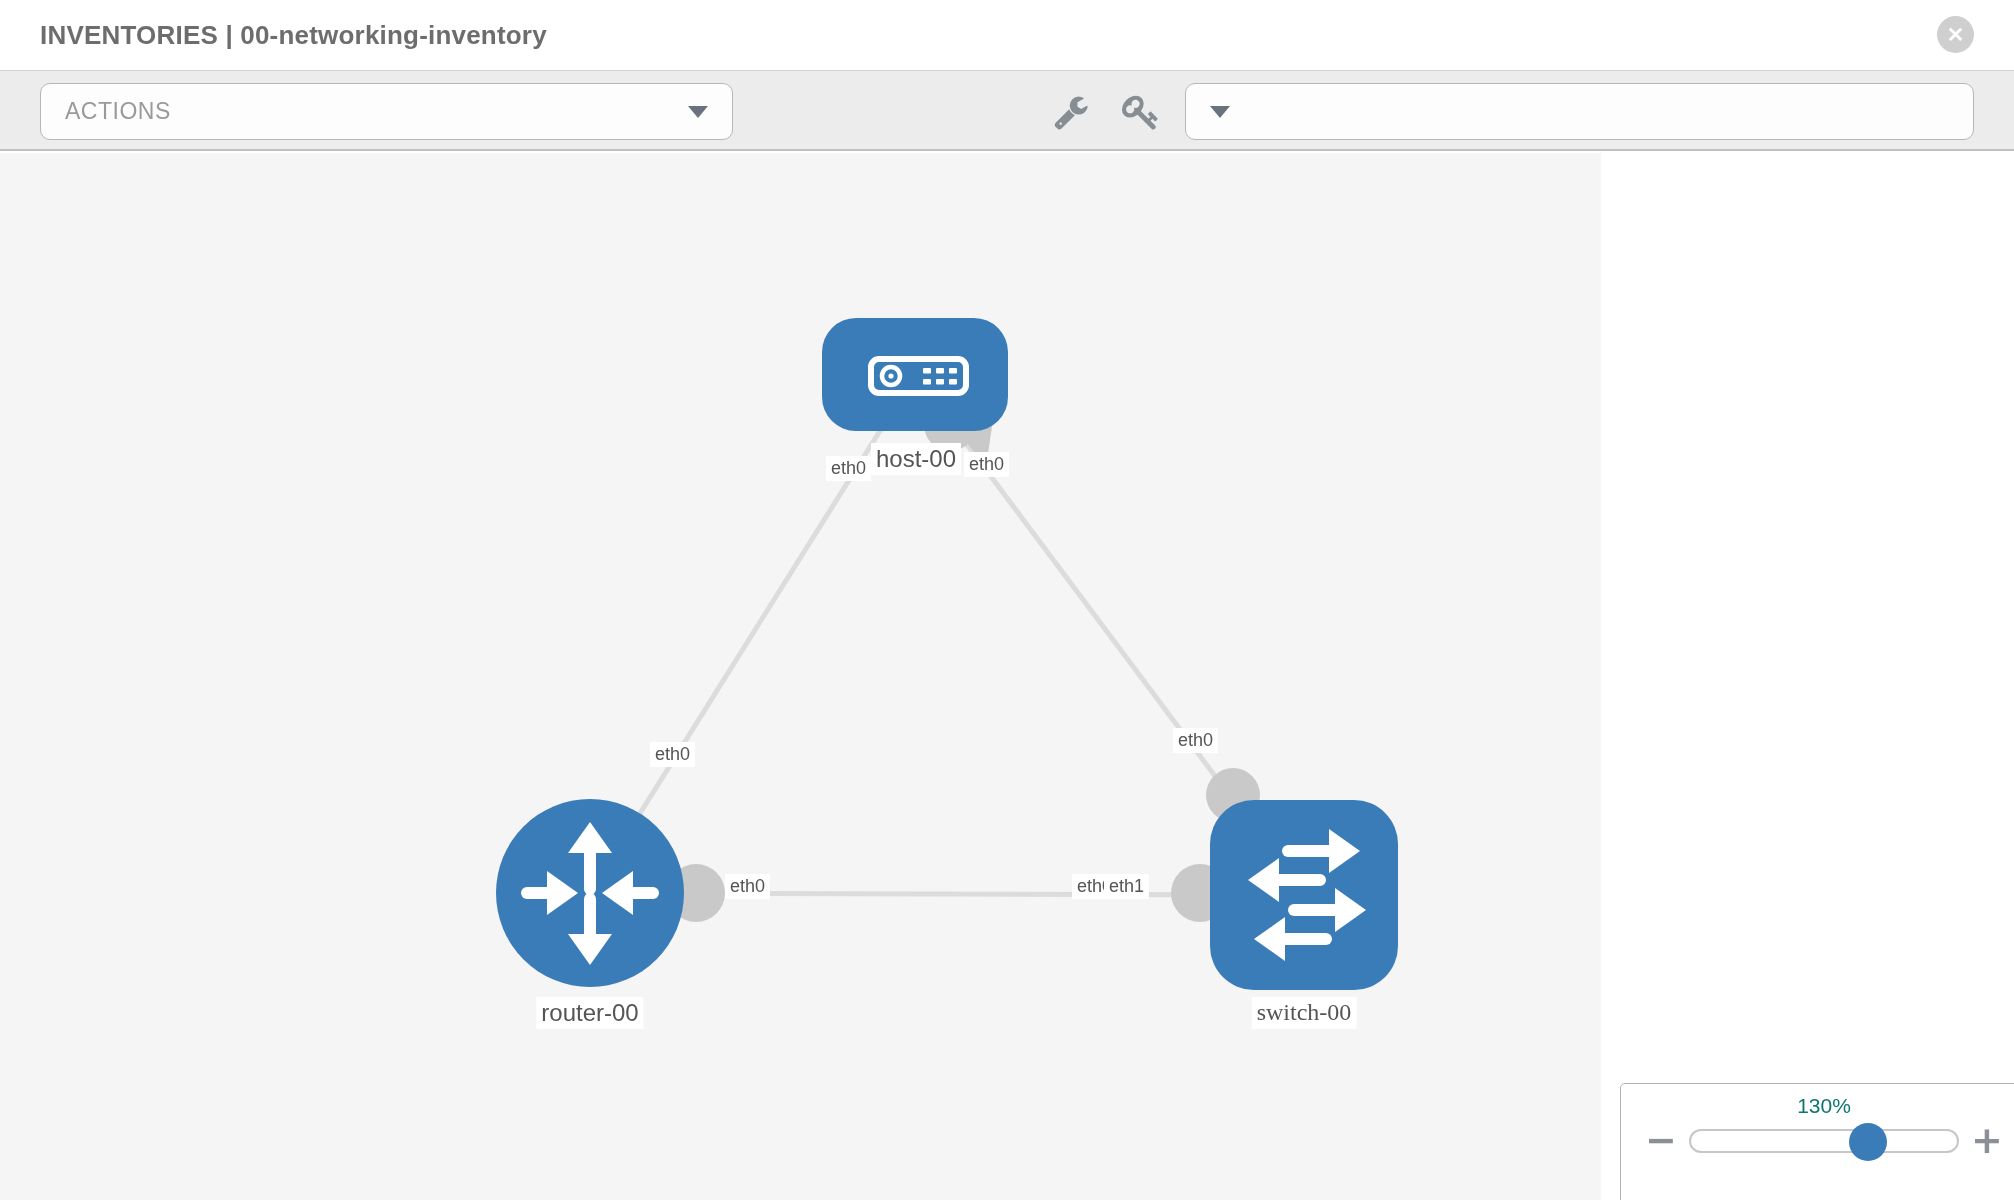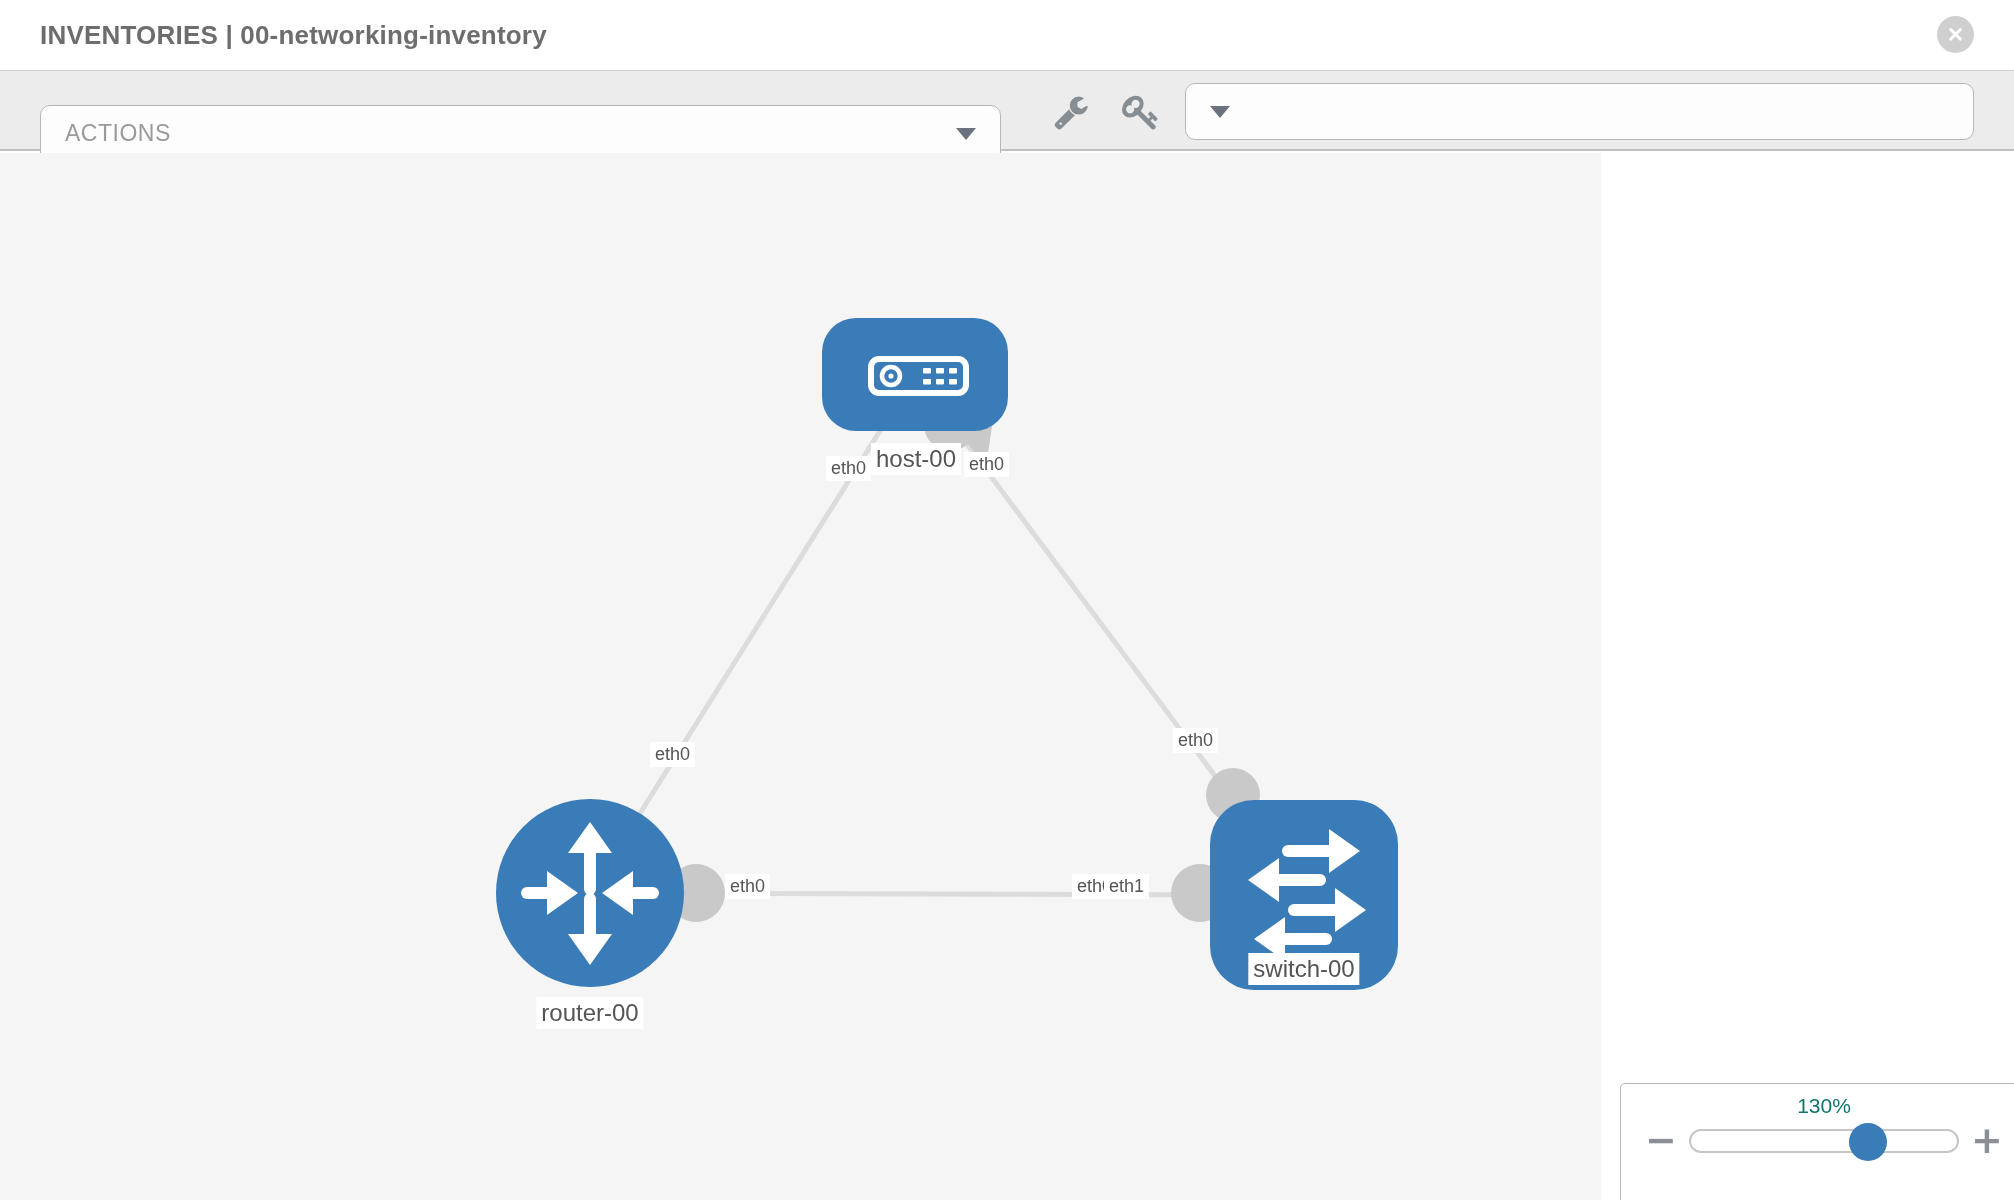--- a/index.html
+++ b/index.html
@@ -35,21 +35,21 @@
     display: flex; align-items: center;
     font-size: 23px; color: #9a9a9a; letter-spacing: 0.5px;
     padding: 0 24px; cursor: pointer;
   }
   .combo .combo-label { flex: 1; }
   .caret {
     width: 0; height: 0;
     border-left: 10px solid transparent; border-right: 10px solid transparent;
     border-top: 12px solid #6a737d;
   }
-  .actions-combo { left: 40px; width: 961px; margin-top: 22px; }
+  .actions-combo { left: 40px; width: 693px; }
   .search-combo  { left: 1185px; width: 789px; }
   .tool-icon-btn {
     position: absolute; top: 16px; width: 50px; height: 50px;
     display: flex; align-items: center; justify-content: center;
     background: transparent; border: none; cursor: pointer;
   }
   .wrench-btn { left: 1046px; }
   .key-btn { left: 1116px; }
   .tool-icon-btn svg { fill: #868e94; }
 
@@ -190,21 +190,21 @@
   <div class="net-label if-label" style="left:826px; top:303px;">eth0</div>
   <div class="net-label if-label" style="left:964px; top:299px;">eth0</div>
   <div class="net-label if-label" style="left:650px; top:589px;">eth0</div>
   <div class="net-label if-label" style="left:1173px; top:575px;">eth0</div>
   <div class="net-label if-label" style="left:725px; top:721px;">eth0</div>
   <div class="net-label if-label" style="left:1072px; top:721px;">eth0</div>
   <div class="net-label if-label" style="left:1104px; top:721px;">eth1</div>
 
   <div class="net-label node-label" style="left:916px; top:290px;text-align:right;">host-00</div>
   <div class="net-label node-label" style="left:590px; top:844px;">router-00</div>
-  <div class="net-label node-label" style="left:1304px; top:800px;">switch-00</div>
+  <div class="net-label node-label" style="left:1304px; top:844px;font-family:Liberation Serif, serif;">switch-00</div>
 </div>
 
 <div class="zoom-panel">
   <div class="zoom-level">130%</div>
   <button class="zoom-minus">−</button>
   <div class="zoom-track">
     <div class="zoom-thumb"></div>
   </div>
   <button class="zoom-plus">+</button>
 </div>

